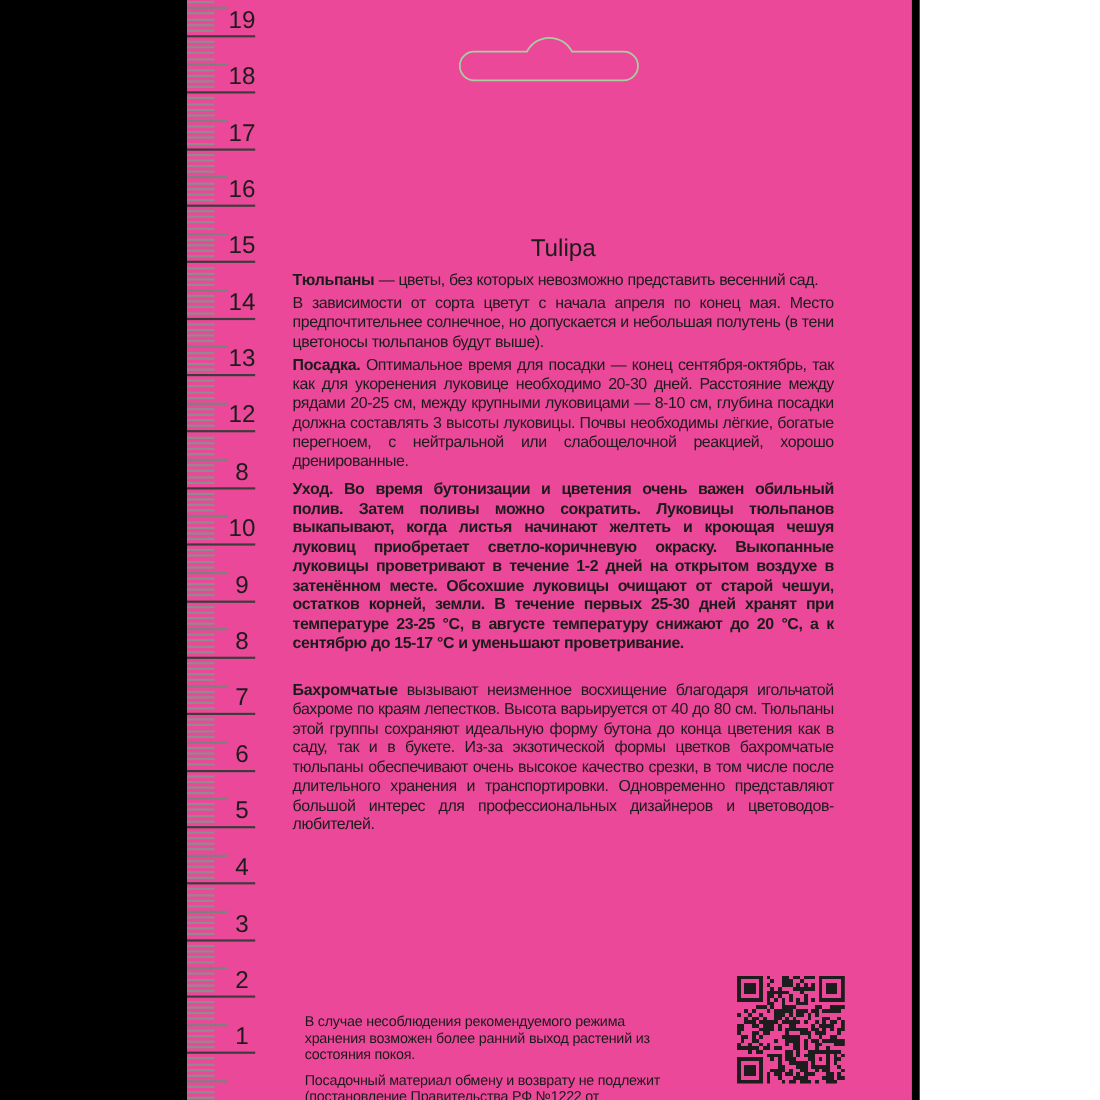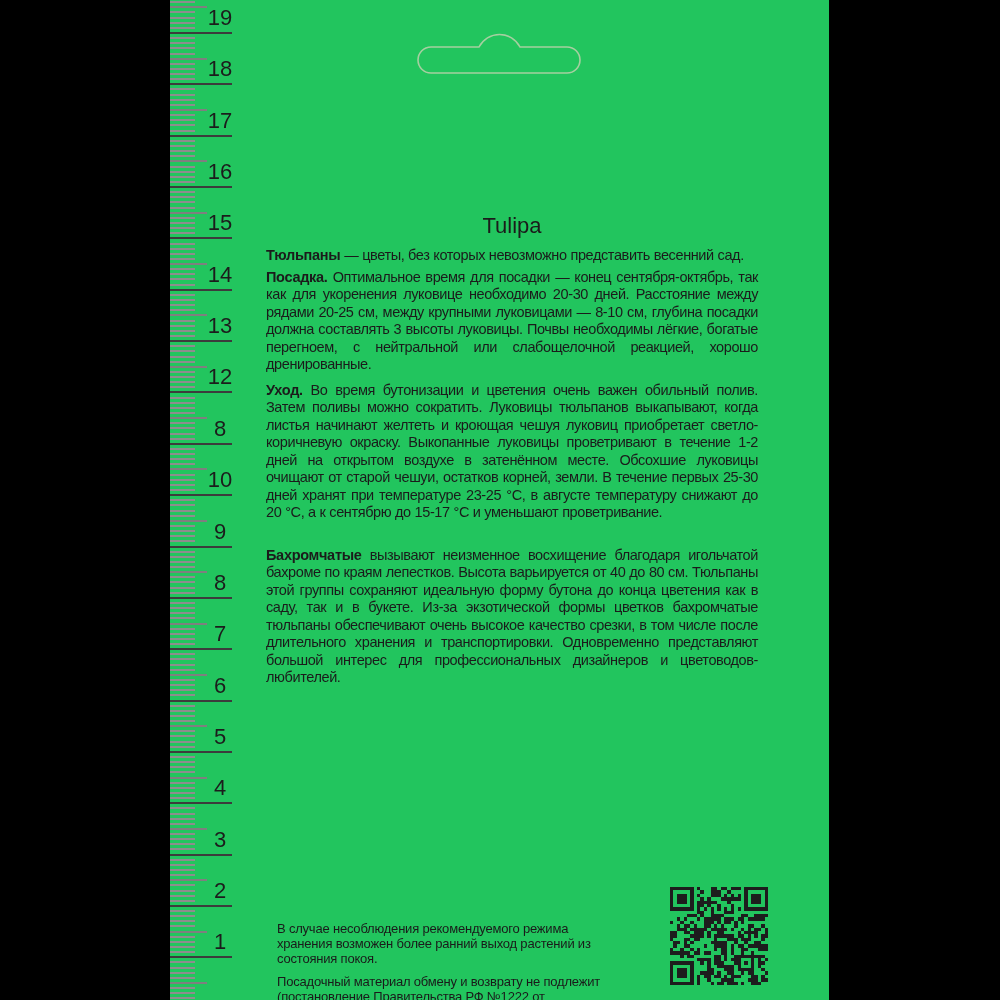--- a/index.html
+++ b/index.html
@@ -1,16 +1,16 @@
 <!DOCTYPE html>
 <html><head>
 <meta charset="utf-8">
 <style>
   html,body{margin:0;padding:0;background:#ffffff;}
-  .page{position:relative;width:1000px;height:1000px;background:#22c55e;overflow:hidden;
+  .page{position:relative;width:836px;height:1000px;background:#ec4899;overflow:hidden;
         font-family:"Liberation Sans",sans-serif;color:#1b1b1b;}
   .strip{position:absolute;top:0;height:1000px;background:#000;}
   .strip.left{left:0;width:170px;}
   .strip.right{left:829px;width:171px;}
   .ruler{position:absolute;left:170px;top:0;width:80px;height:1000px;}
   .tick{position:absolute;left:0;height:2px;}
   .tick.mm{background:#8d8d8d;}
   .tick.half{background:#7f7f7f;}
   .tick.cm{background:#3c3c3c;}
   .rnum{position:absolute;left:27px;width:46px;text-align:center;
@@ -18,21 +18,21 @@
   .hang-slot{position:absolute;left:395px;top:15px;}
   .content{position:absolute;left:266px;top:214px;width:492px;}
   .latin-title{text-align:center;font-weight:normal;font-size:22px;line-height:24px;}
   .main-title{text-align:center;font-weight:bold;font-size:33px;line-height:36px;letter-spacing:.5px;}
   p.body{margin:0;font-size:14.5px;line-height:17.5px;text-align:justify;
          letter-spacing:-0.4px;word-spacing:0.2px;}
   p.body b{letter-spacing:-0.3px;}
   .mt-p1{margin-top:9px !important;}
   .mt-p2{margin-top:3px !important;}
   .mt-p3{margin-top:4px !important;}
-  .mt-p4{margin-top:8px !important;}
+  .mt-p4{margin-top:8px !important;font-weight:bold;}
   .mt-p5{margin-top:25px !important;}
   .footnotes{position:absolute;left:277px;top:921px;width:330px;}
   .footnotes p{margin:0;font-size:13px;line-height:15.2px;letter-spacing:-0.2px;color:#1a1a1a;}
   .footnotes p + p{margin-top:7px;}
   .qr{position:absolute;left:670px;top:887px;width:98px;height:98px;}
 </style>
 </head>
 <body>
 
 <div class="page">
@@ -261,20 +261,21 @@
 
   <svg class="hang-slot" width="210" height="70" viewBox="395 15 210 70" xmlns="http://www.w3.org/2000/svg">
     <path d="M 431 47 H 479 A 23 23 0 0 1 520 47 H 567 A 13 13 0 0 1 567 73 H 431 A 13 13 0 0 1 431 47 Z" fill="none" stroke="#a6cfa0" stroke-width="1.6"></path>
   </svg>
 
   <div class="content">
     <div class="latin-title">Tulipa</div>
 
     <p class="body mt-p1"><b>Тюльпаны</b> <span>— цветы, без которых невозможно представить весенний сад.</span></p>
 
+    <p class="body mt-p2"><span>В зависимости от сорта цветут с начала апреля по конец мая. Место предпочтительнее солнечное, но допускается и небольшая полутень (в тени цветоносы тюльпанов будут выше).</span></p>
 
     <p class="body mt-p3"><b>Посадка.</b> <span>Оптимальное время для посадки — конец сентября-октябрь, так как для укоренения луковице необходимо 20-30 дней. Расстояние между рядами 20-25 см, между крупными луковицами — 8-10 см, глубина посадки должна составлять 3 высоты луковицы. Почвы необходимы лёгкие, богатые перегноем, с нейтральной или слабощелочной реакцией, хорошо дренированные.</span></p>
 
     <p class="body mt-p4"><b>Уход.</b> <span>Во время бутонизации и цветения очень важен обильный полив. Затем поливы можно сократить. Луковицы тюльпанов выкапывают, когда листья начинают желтеть и кроющая чешуя луковиц приобретает светло-коричневую окраску. Выкопанные луковицы проветривают в течение 1-2 дней на открытом воздухе в затенённом месте. Обсохшие луковицы очищают от старой чешуи, остатков корней, земли. В течение первых 25-30 дней хранят при температуре 23-25 °С, в августе температуру снижают до 20 °С, а к сентябрю до 15-17 °С и уменьшают проветривание.</span></p>
 
     <p class="body mt-p5"><b>Бахромчатые</b> <span>вызывают неизменное восхищение благодаря игольчатой бахроме по краям лепестков. Высота варьируется от 40 до 80 см. Тюльпаны этой группы сохраняют идеальную форму бутона до конца цветения как в саду, так и в букете. Из-за экзотической формы цветков бахромчатые тюльпаны обеспечивают очень высокое качество срезки, в том числе после длительного хранения и транспортировки. Одновременно представляют большой интерес для профессиональных дизайнеров и цветоводов-любителей.</span></p>
   </div>
 
   <div class="footnotes">
     <p>В случае несоблюдения рекомендуемого режима хранения возможен более ранний выход растений из состояния покоя.</p>

